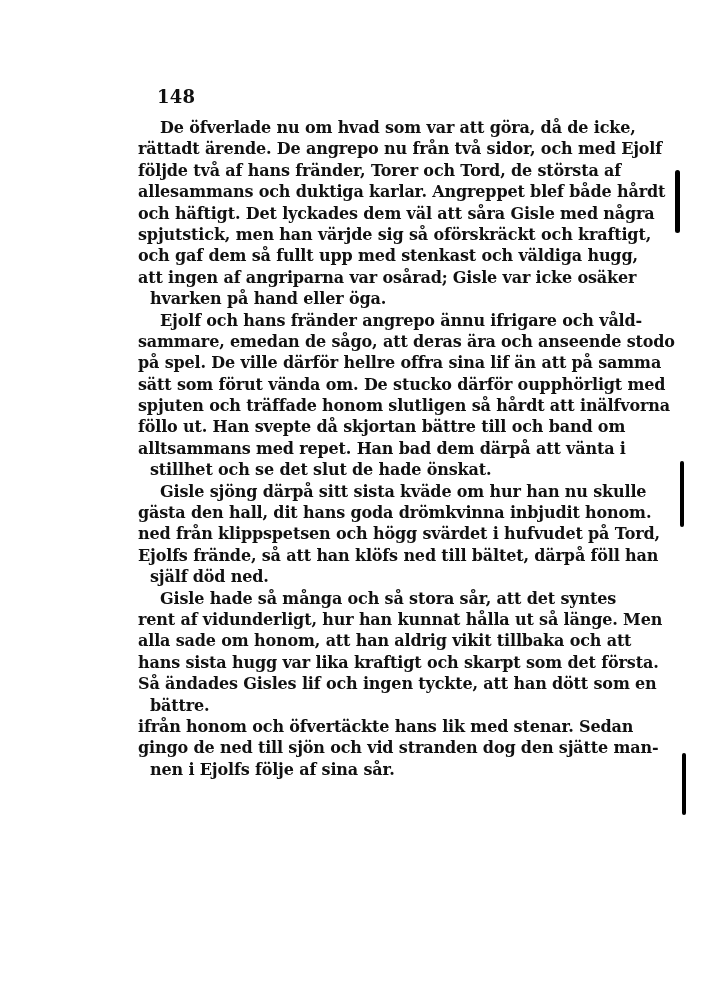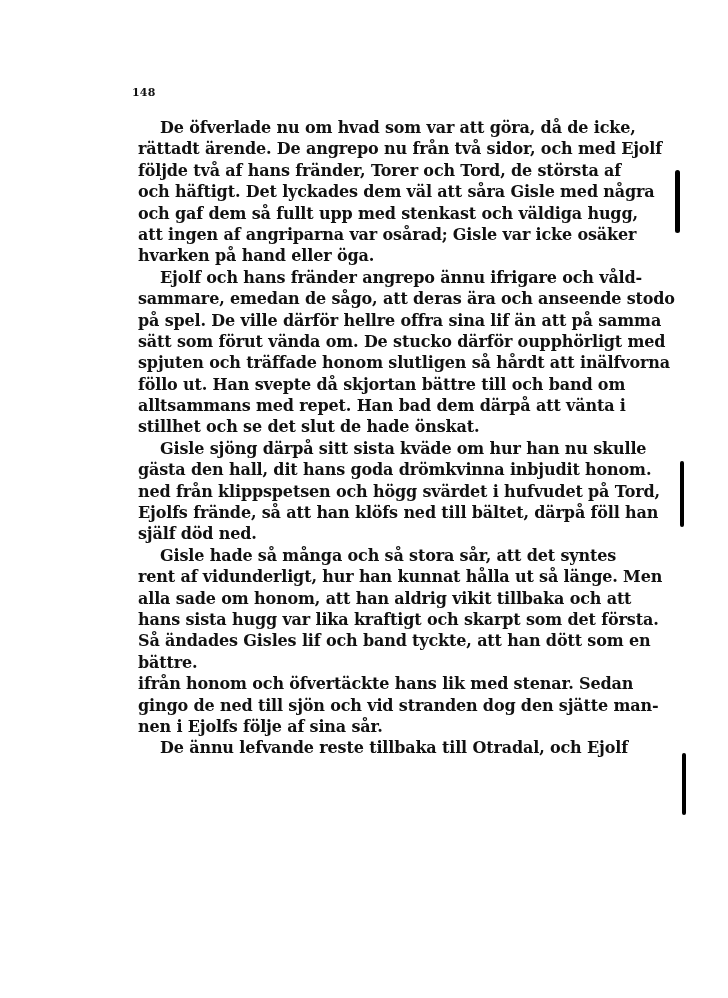--- a/index.html
+++ b/index.html
@@ -10,23 +10,23 @@
     body {
       width: 728px;
       height: 998px;
       position: relative;
       overflow: hidden;
       color: #111111;
       font-family: "DejaVu Serif", "Liberation Serif", serif;
     }
     .page-number {
       position: absolute;
-      left: 132px;
+      left: 157px;
       top: 86px;
-      font-size: 11px;
+      font-size: 18px;
       font-weight: bold;
       letter-spacing: 0.2px;
     }
     .text-block {
       position: absolute;
       left: 138px;
       top: 117px;
       width: 473px;
     }
     .line {
@@ -38,62 +38,64 @@
       text-align: justify;
       text-align-last: justify;
       letter-spacing: -0.15px;
       font-weight: bold;
     }
     .line.indent {
       padding-left: 22px;
     }
     .line.last {
       text-align-last: left;
+      margin-left: 12px;
     }
     .margin-mark {
       position: absolute;
       background: #000000;
       border-radius: 3px;
     }
   </style>
 </head>
 <body>
 
 <div>
   <div class="page-number">148</div>
   <div class="text-block" id="text-block">
       <span class="line indent">De öfverlade nu om hvad som var att göra, då de icke,</span>
       <span class="line">rättadt ärende.  De angrepo nu från två sidor, och med Ejolf</span>
       <span class="line">följde två af hans fränder, Torer och Tord, de största af</span>
+      <span class="line">allesammans och duktiga karlar.  Angreppet blef både hårdt</span>
       <span class="line">och häftigt.  Det lyckades dem väl att såra Gisle med några</span>
+      <span class="line">spjutstick, men han värjde sig så oförskräckt och kraftigt,</span>
       <span class="line">och gaf dem så fullt upp med stenkast och väldiga hugg,</span>
       <span class="line">att ingen af angriparna var osårad; Gisle var icke osäker</span>
       <span class="line last">hvarken på hand eller öga.</span>
       <span class="line indent">Ejolf och hans fränder angrepo ännu ifrigare och våld-</span>
       <span class="line">sammare, emedan de sågo, att deras ära och anseende stodo</span>
       <span class="line">på spel.  De ville därför hellre offra sina lif än att på samma</span>
       <span class="line">sätt som förut vända om.  De stucko därför oupphörligt med</span>
       <span class="line">spjuten och träffade honom slutligen så hårdt att inälfvorna</span>
       <span class="line">föllo ut.  Han svepte då skjortan bättre till och band om</span>
       <span class="line">alltsammans med repet.  Han bad dem därpå att vänta i</span>
       <span class="line last">stillhet och se det slut de hade önskat.</span>
       <span class="line indent">Gisle sjöng därpå sitt sista kväde om hur han nu skulle</span>
       <span class="line">gästa den hall, dit hans goda drömkvinna inbjudit honom.</span>
       <span class="line">ned från klippspetsen och högg svärdet i hufvudet på Tord,</span>
       <span class="line">Ejolfs frände, så att han klöfs ned till bältet, därpå föll han</span>
       <span class="line last">själf död ned.</span>
       <span class="line indent">Gisle hade så många och så stora sår, att det syntes</span>
       <span class="line">rent af vidunderligt, hur han kunnat hålla ut så länge.  Men</span>
       <span class="line">alla sade om honom, att han aldrig vikit tillbaka och att</span>
       <span class="line">hans sista hugg var lika kraftigt och skarpt som det första.</span>
-      <span class="line">Så ändades Gisles lif och band tyckte, att han dött som en</span>
+      <span class="line">Så ändades Gisles lif och ingen tyckte, att han dött som en</span>
       <span class="line last">bättre.</span>
       <span class="line">ifrån honom och öfvertäckte hans lik med stenar.  Sedan</span>
       <span class="line">gingo de ned till sjön och vid stranden dog den sjätte man-</span>
       <span class="line last">nen i Ejolfs följe af sina sår.</span>
-      <span class="line indent">De ännu lefvande reste tillbaka till Otradal, och Ejolf</span>
     </div>
   <div id="marks">
       <div class="margin-mark" style="left: 675px; top: 170px; width: 5px; height: 63px;"></div>
       <div class="margin-mark" style="left: 680px; top: 461px; width: 4px; height: 66px;"></div>
       <div class="margin-mark" style="left: 682px; top: 753px; width: 4px; height: 62px;"></div>
     </div>
 </div>
 
 </body></html>

